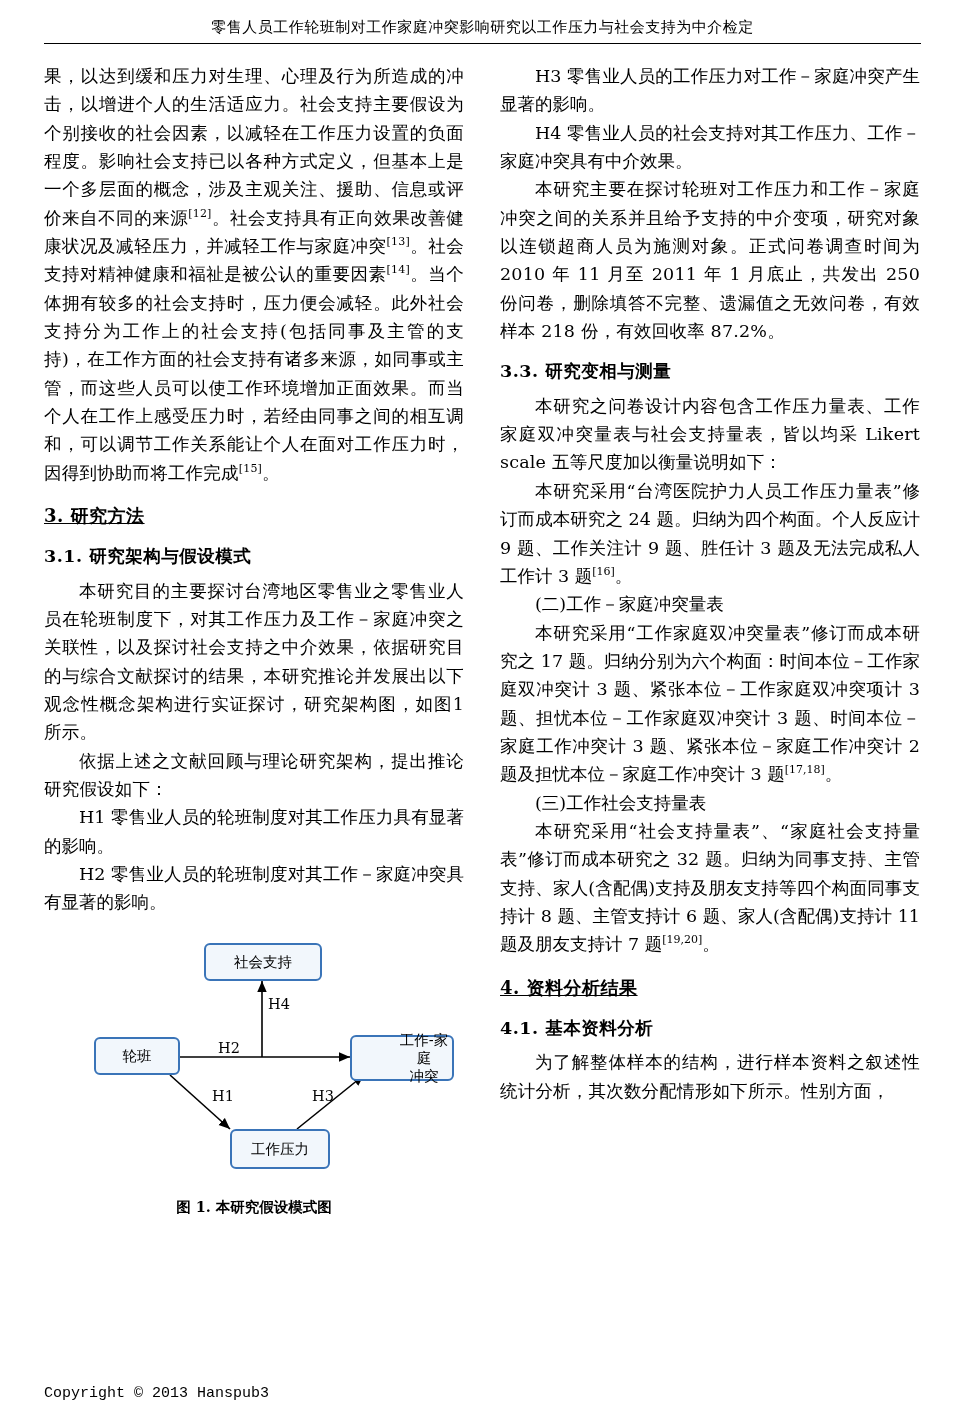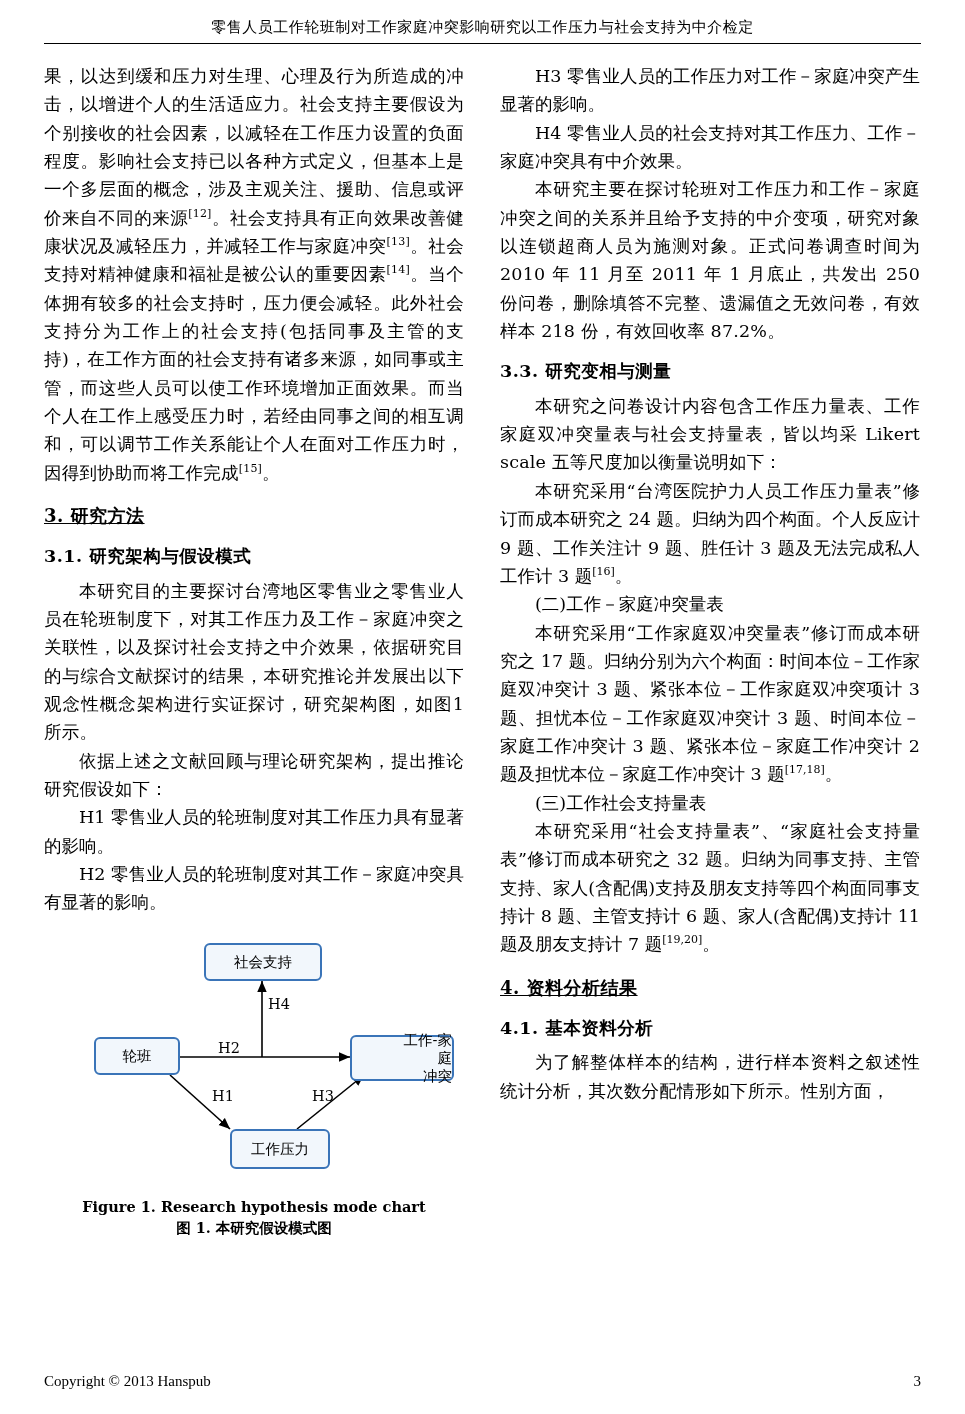--- a/index.html
+++ b/index.html
@@ -84,45 +84,45 @@
     position: absolute;
     border: 2px solid #3a74b8;
     border-radius: 6px;
     background: #f2f7fc;
     color: #000;
     font-size: 14.5px;
     font-family: "DejaVu Serif", "Liberation Serif", serif;
     display: flex;
     align-items: center;
     justify-content: center;
-    text-align: right;
+    text-align: center;
     line-height: 1.25;
     box-sizing: border-box;
   }
   .fig-label {
     position: absolute;
     font-size: 14.5px;
     font-family: "DejaVu Serif", "Liberation Serif", serif;
   }
   .fig-caption {
     text-align: center;
     font-size: 14.5px;
     font-weight: bold;
     margin-top: 8px;
     line-height: 1.45;
   }
   .footer {
     position: absolute;
     left: 44px;
     right: 44px;
-    bottom: 24px;
+    bottom: 12px;
     display: flex;
-    justify-content: space-between;
+    justify-content: flex-start;
     font-size: 15px;
-    font-family: Liberation Serif, serif;
+    font-family: Liberation Mono, monospace;
   }
   .list-item { margin: 0; text-indent: 2em; }
 </style>
 </head>
 <body>
 
 <div class="page">
 
   <div class="running-head">零售人员工作轮班制对工作家庭冲突影响研究以工作压力与社会支持为中介检定</div>
   <div class="head-rule"></div>
@@ -178,21 +178,20 @@
             <span>工作压力</span>
           </div>
 
           <div class="fig-label" style="left:224px; top:60px;">H4</div>
           <div class="fig-label" style="left:174px; top:104px;">H2</div>
           <div class="fig-label" style="left:168px; top:152px;">H1</div>
           <div class="fig-label" style="left:268px; top:152px;">H3</div>
         </div>
 
         <div class="fig-caption">
-          <div>Figure 1. Research hypothesis mode chart</div>
           <div>图 1. 本研究假设模式图</div>
         </div>
       </div>
 
     </div>
 
     <div class="col">
 
       <p class="list-item">H3  零售业人员的工作压力对工作－家庭冲突产生显著的影响。</p>
       <p class="list-item">H4  零售业人员的社会支持对其工作压力、工作－家庭冲突具有中介效果。</p>

